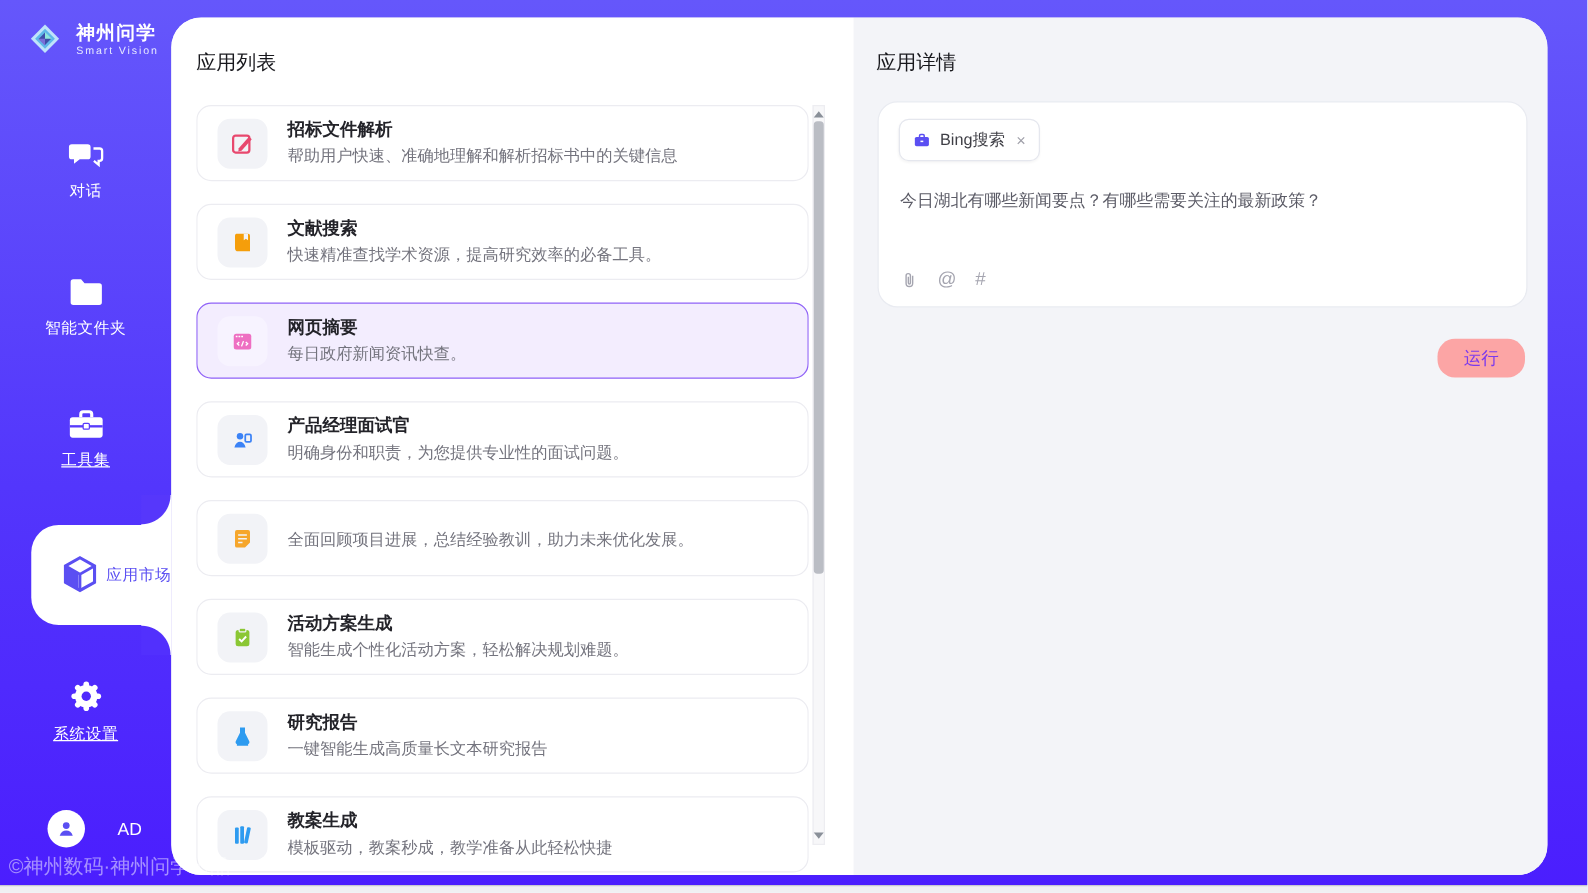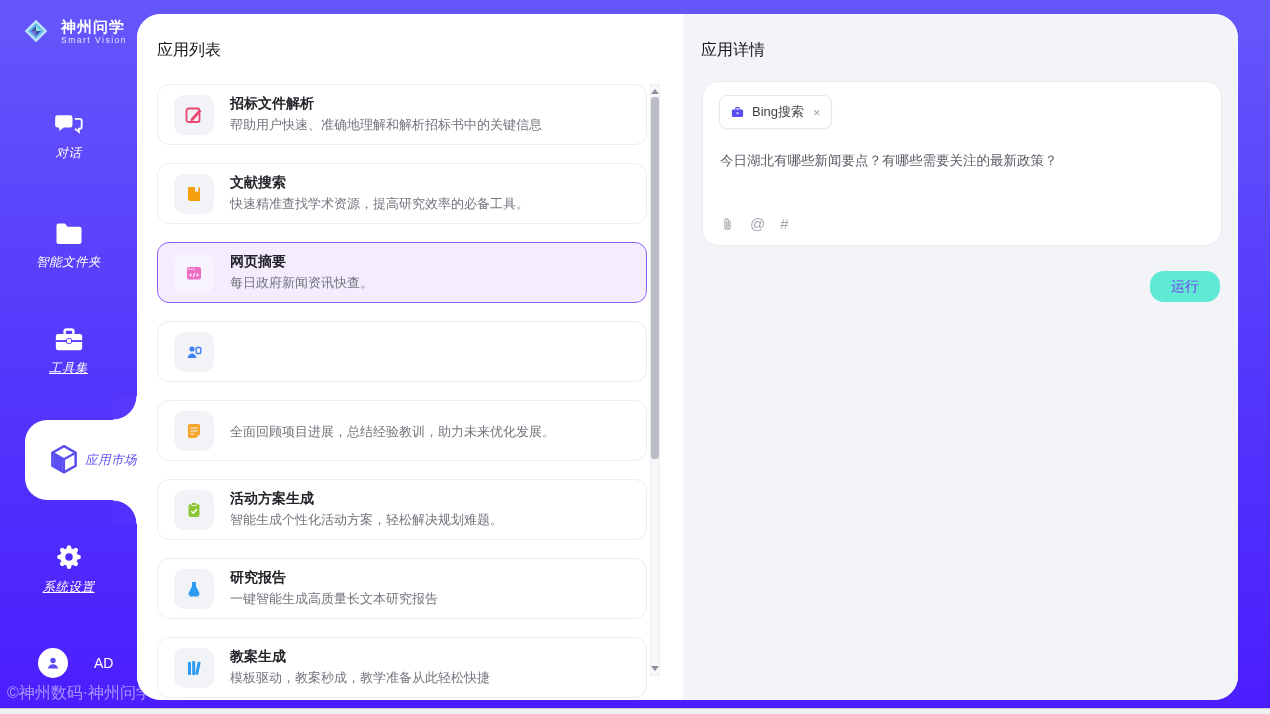--- a/index.html
+++ b/index.html
@@ -19,21 +19,21 @@
   .detail-panel { position:relative; flex:1; background:#f3f4f8; }
 
   
   .sidebar { position:absolute; left:0; top:0; width:137px; height:709px; color:#fff; }
   .logo { position:absolute; left:18px; top:13px; display:flex; align-items:center; gap:7px; }
   .logo-name { font-size:15px; font-weight:bold; letter-spacing:1px; line-height:17px; }
   .logo-sub { font-size:8.5px; letter-spacing:1.5px; color:#e6e9ff; }
 
   .nav-item { position:absolute; left:0; width:137px; display:flex; flex-direction:column;
               align-items:center; gap:7px; cursor:pointer; }
-  .nav-label { font-size:12.5px; color:#fff; letter-spacing:.5px;font-style:italic; }
+  .nav-label { font-size:12.5px; color:#fff; letter-spacing:.5px; }
   .nav-label.underlined { text-decoration:underline; }
 
   .active-bubble { position:absolute; left:25px; right:0; top:420px; height:80px;
                    background:#fff; border-radius:22px 0 0 22px; }
   .curve { position:absolute; right:0; width:24px; height:24px; }
   .curve.top { top:396px; background:radial-gradient(circle 24px at 0 0,#5637fb 0 23px,#fff 23.8px); }
   .curve.bot { top:500px; background:radial-gradient(circle 24px at 0 24px,#5230fd 0 23px,#fff 23.8px); }
   .active-item { position:absolute; left:25px; right:0; top:420px; height:80px;
                  display:flex; align-items:center; justify-content:flex-end;
                  gap:6px; cursor:pointer; }
@@ -73,21 +73,21 @@
   .tool-tag { position:absolute; left:16px; top:13px; height:31px; display:inline-flex;
               align-items:center; gap:7px; padding:16px 10px; background:#fff;
               border:1px solid #e5e7ee; border-radius:8px; box-shadow:0 1px 2px rgba(0,0,0,.04); }
   .tool-tag-label { font-size:13px; color:#3f3f46; }
   .tag-close { font-size:13px; color:#a1a1aa; margin-left:2px; cursor:pointer; line-height:1; }
   .query-text { position:absolute; left:17px; top:70px; right:16px; font-size:13.5px; color:#5b5b66; }
   .composer-tools { position:absolute; left:17px; bottom:13px; display:flex; align-items:center;
                     gap:15px; color:#a5a5b0; }
   .composer-tools .glyph { font-size:15px; cursor:pointer; }
   .run-btn { position:absolute; top:257px; right:18px; width:70px; height:31px; border:none;
-             background:#5eead4; color:#7c3aed; font-size:14px; border-radius:14px; cursor:pointer;
+             background:#fca5a5; color:#7c3aed; font-size:14px; border-radius:14px; cursor:pointer;
              font-family:inherit; }
 </style>
 </head>
 <body>
 
 <div class="stage">
   <div class="frame"></div>
 
   <div class="content">
 
@@ -138,20 +138,24 @@
           </div>
         </div>
 
         <div class="card">
           <div class="card-icon" style="color: rgb(59, 130, 246);">
             <svg width="20" height="20" viewBox="0 0 20 20">
                 <circle cx="8" cy="7" r="2.6" fill="currentColor"></circle>
                 <path d="M3.5 16c.7-3 2.5-4.6 4.5-4.6s3.8 1.6 4.5 4.6z" fill="currentColor"></path>
                 <rect x="12.2" y="5.5" width="4.6" height="6" rx="1" fill="none" stroke="currentColor" stroke-width="1.4"></rect>
               </svg>
+          </div>
+          <div>
+            <div class="card-name">产品经理面试官</div>
+            <div class="card-desc">明确身份和职责，为您提供专业性的面试问题。</div>
           </div>
         </div>
 
         <div class="card">
           <div class="card-icon" style="color: rgb(246, 166, 44);">
             <svg width="20" height="20" viewBox="0 0 20 20">
                 <path d="M4 4.5A1.5 1.5 0 0 1 5.5 3h9A1.5 1.5 0 0 1 16 4.5V13l-4 4H5.5A1.5 1.5 0 0 1 4 15.5z" fill="currentColor"></path>
                 <path d="M6.5 7h7M6.5 10h7M6.5 13h3.5" stroke="#f2f3f7" stroke-width="1.2"></path>
               </svg>
           </div>

